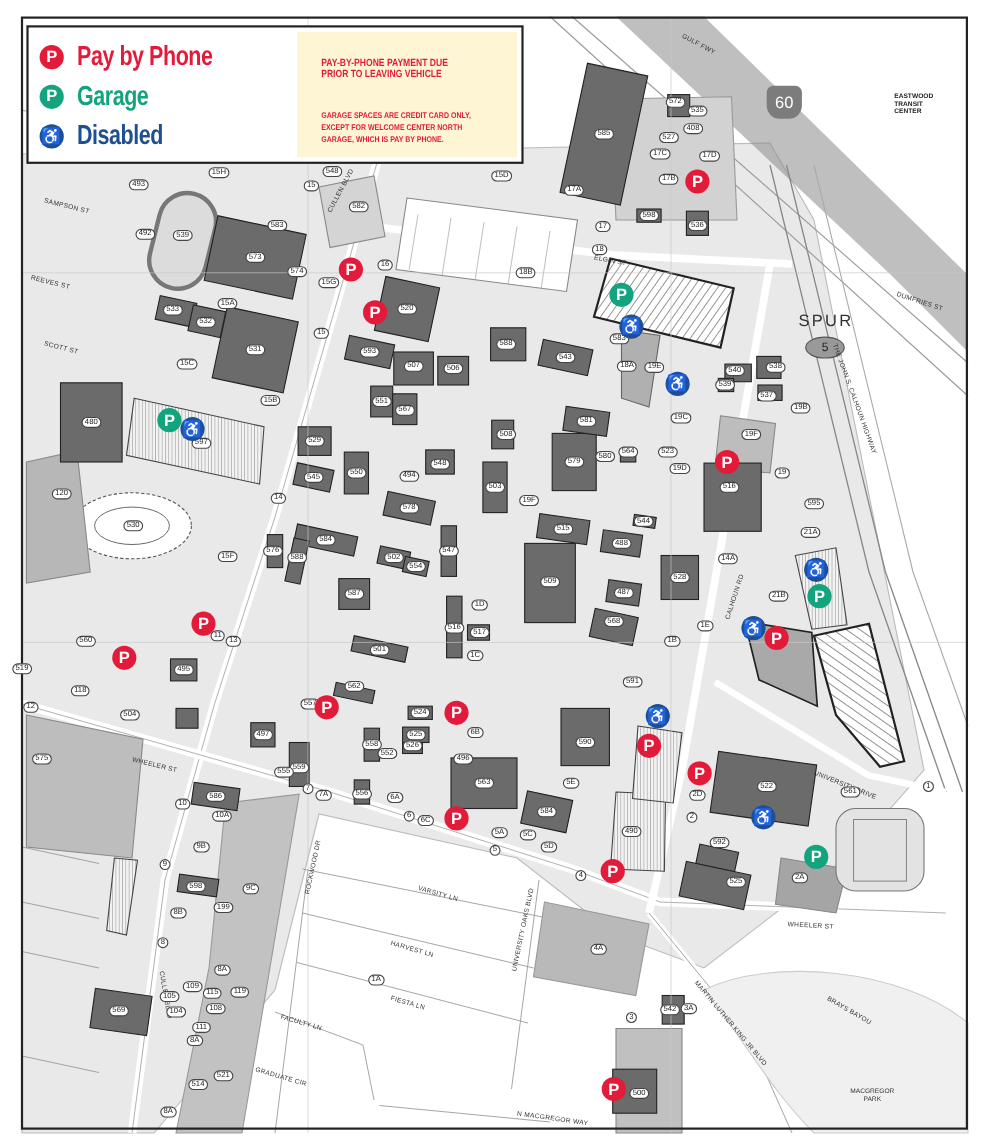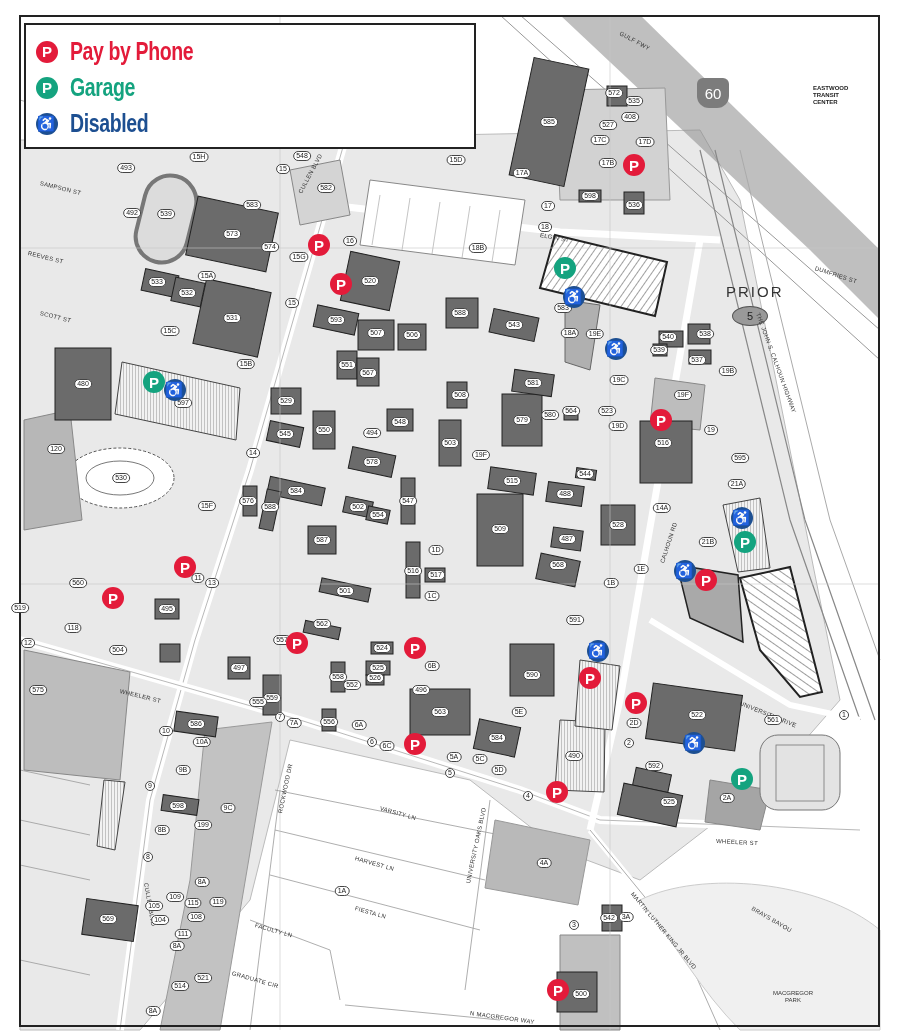--- a/index.html
+++ b/index.html
@@ -197,21 +197,21 @@
     <line x1="20" y1="248" x2="880" y2="248"></line>
       <line x1="20" y1="584" x2="880" y2="584"></line>
     <line x1="280" y1="15" x2="280" y2="1030"></line>
       <line x1="610" y1="15" x2="610" y2="1030"></line>
   </g>
 </svg>
 
 <div class="frame"></div>
 
 <div class="i45">60</div>
-<div class="spur">PRIOR</div>
+<div class="spur">SPUR</div>
 <div class="spur-oval">5</div>
 <div class="transit" style="width:40px;">EASTWOOD TRANSIT CENTER</div>
 <div class="park-label" style="width:50px;">MACGREGOR PARK</div>
 
 <div id="street-layer">
     <span class="street" style="left: 620px; top: 30px; transform: rotate(28deg);">GULF FWY</span>
     <span class="street" style="left: 540px; top: 232px; transform: rotate(10deg);">ELGIN ST</span>
     <span class="street" style="left: 300px; top: 190px; transform: rotate(-62deg);">CULLEN BLVD</span>
     <span class="street" style="left: 662px; top: 560px; transform: rotate(-72deg);">CALHOUN RD</span>
     <span class="street" style="left: 120px; top: 688px; transform: rotate(14deg);">WHEELER ST</span>
@@ -445,13 +445,17 @@
     <span class="lbl" style="color:#e31b3a;">Pay by Phone</span>
   </div>
   <div class="legend-item" style="top:48px;">
     <span class="dot garage">P</span>
     <span class="lbl" style="color:#14a37f;">Garage</span>
   </div>
   <div class="legend-item" style="top:84px;">
     <span class="dot disabled">♿</span>
     <span class="lbl" style="color:#1d4f91;">Disabled</span>
   </div>
+  <div class="notice">
+    <div class="n1" style="white-space:normal;width:150px;">PAY-BY-PHONE PAYMENT DUE PRIOR TO LEAVING VEHICLE</div>
+    <div class="n2" style="white-space:normal;width:170px;">GARAGE SPACES ARE CREDIT CARD ONLY, EXCEPT FOR WELCOME CENTER NORTH GARAGE, WHICH IS PAY BY PHONE.</div>
+  </div>
 </div>
 
 </body></html>

